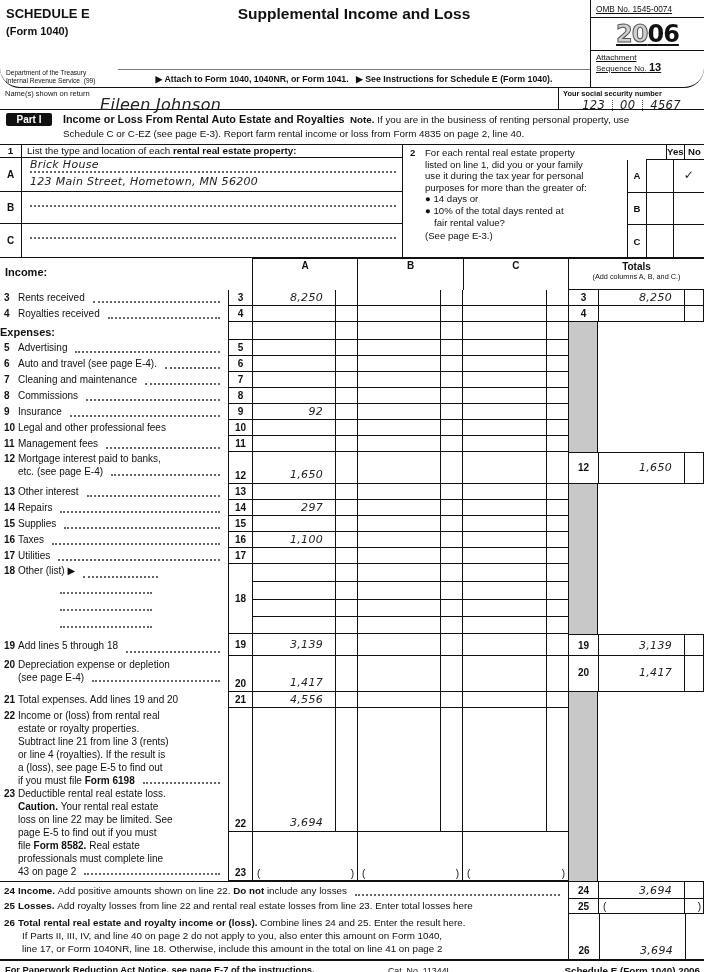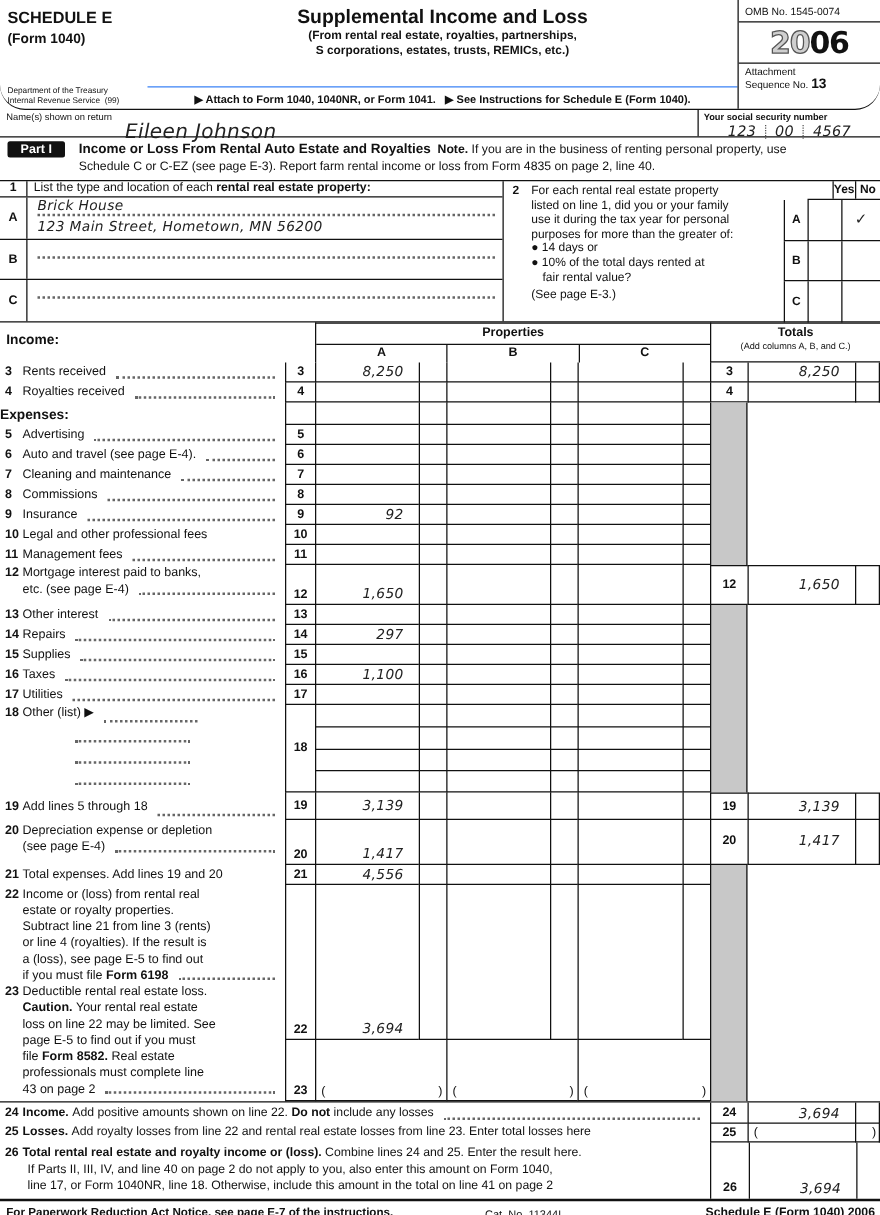--- a/index.html
+++ b/index.html
@@ -15,21 +15,21 @@
   
   .hdr { display: flex; height: 88px; border-bottom: 1.5px solid #111; border-radius: 20px; }
   .hdr-left { width: 118px; padding: 6px 2px 2px 6px; display: flex; flex-direction: column; }
   .hdr-left .sched { font-size: 13px; font-weight: bold; }
   .hdr-left .form { font-size: 11px; font-weight: bold; margin-top: 4px; }
   .hdr-left .dept { font-size: 6.6px; margin-top: auto; line-height: 8px; }
   .hdr-mid { flex: 1; display: flex; flex-direction: column; text-align: center; }
   .hdr-mid .title { font-size: 15.5px; font-weight: bold; margin-top: 5px; }
   .hdr-mid .sub { font-size: 9.5px; font-weight: bold; line-height: 11.5px; }
   .hdr-mid .attach { margin-top: auto; border-top: 1px solid #3b82f6; font-size: 8.8px; font-weight: bold; padding: 4px 0 3px 0; }
-  .hdr-right { width: 114px; border-left: 1px solid #111; display: flex; flex-direction: column; }
+  .hdr-right { width: 114px; border-left: 1px solid #111; display: flex; flex-direction: column; text-decoration: underline; }
   .omb { font-size: 8.3px; padding: 4px 0 3px 5px; border-bottom: 1px solid #111; }
   .yearbox { height: 33px; border-bottom: 1px solid #111; display: flex; align-items: center; justify-content: center; font-size: 24px; font-weight: bold; font-family: "DejaVu Sans", sans-serif; }
   .y20 { color: #cfcfcf; -webkit-text-stroke: 1px #555; letter-spacing: -1px; }
   .y06 { color: #111; letter-spacing: -1px; }
   .seqbox { font-size: 8px; padding: 2px 0 0 5px; line-height: 9.5px; }
   .seqno { font-size: 11px; font-weight: bold; }
   
   .namerow { display: flex; height: 22px; border-bottom: 1.5px solid #111; }
   .namecell { flex: 1; position: relative; }
   .namecell .cap { position: absolute; top: 1px; left: 5px; font-size: 7.5px; }
@@ -128,21 +128,20 @@
 
   <div class="hdr">
     <div class="hdr-left">
       <span class="sched">SCHEDULE E</span>
       <span class="form">(Form 1040)</span>
       <span class="dept"><span>Department of the Treasury</span><br>
         <span>Internal Revenue Service</span>&nbsp;&nbsp;<span>(99)</span></span>
     </div>
     <div class="hdr-mid">
       <div class="title">Supplemental Income and Loss</div>
-      <div class="sub"><span>(From rental real estate, royalties, partnerships,</span><br><span>S corporations, estates, trusts, REMICs, etc.)</span></div>
       <div class="attach"><span>▶ Attach to Form 1040, 1040NR, or Form 1041.</span>&nbsp;&nbsp;&nbsp;<span>▶ See Instructions for Schedule E (Form 1040).</span></div>
     </div>
     <div class="hdr-right">
       <div class="omb">OMB No. 1545-0074</div>
       <div class="yearbox">
           <span class="y20">20</span>
           <span class="y06">06</span>
         </div>
       <div class="seqbox"><span>Attachment</span><br>
         <span>Sequence No.</span> <span class="seqno">13</span></div>
@@ -234,21 +233,20 @@
           <div class="yy"></div>
           <div class="yn"></div>
         </div>
       </div>
     </div>
   </div>
 
   <div class="thead">
     <div class="inc">Income:</div>
     <div class="phdr">
-      <div class="pt">Properties</div>
       <div class="abc">
         <div>A</div>
         <div>B</div>
         <div>C</div>
       </div>
     </div>
     <div class="thdr">
       <div class="tt">Totals</div>
       <div class="ts">(Add columns A, B, and C.)</div>
     </div>

